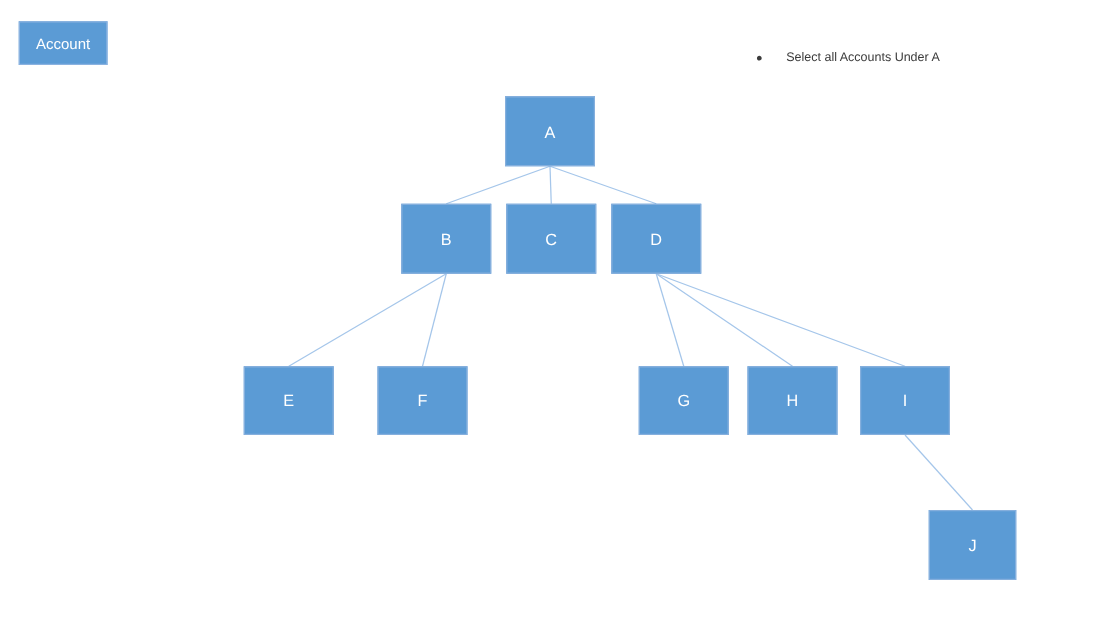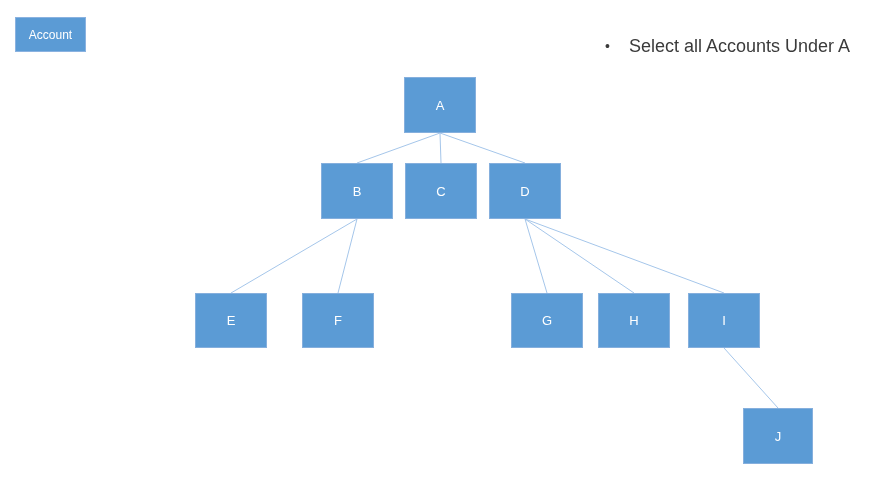--- a/index.html
+++ b/index.html
@@ -20,21 +20,21 @@
     box-sizing: border-box;
     display: flex; align-items: center; justify-content: center;
     color: #ffffff;
     font-size: 12px;
   }
   .bullets {
     position: absolute;
     left: 601px; top: 37px;
     width: 290px;
     color: #3b3b3b;
-    font-size: 18px;
+    font-size: 10px;
     line-height: 19px;
   }
   .bullets ul { list-style: none; margin: 0; padding: 0; }
   .bullets li {
     position: relative;
     padding-left: 28px;
     max-width: 258px;
     box-sizing: content-box;
   }
   .bullets li::before {

